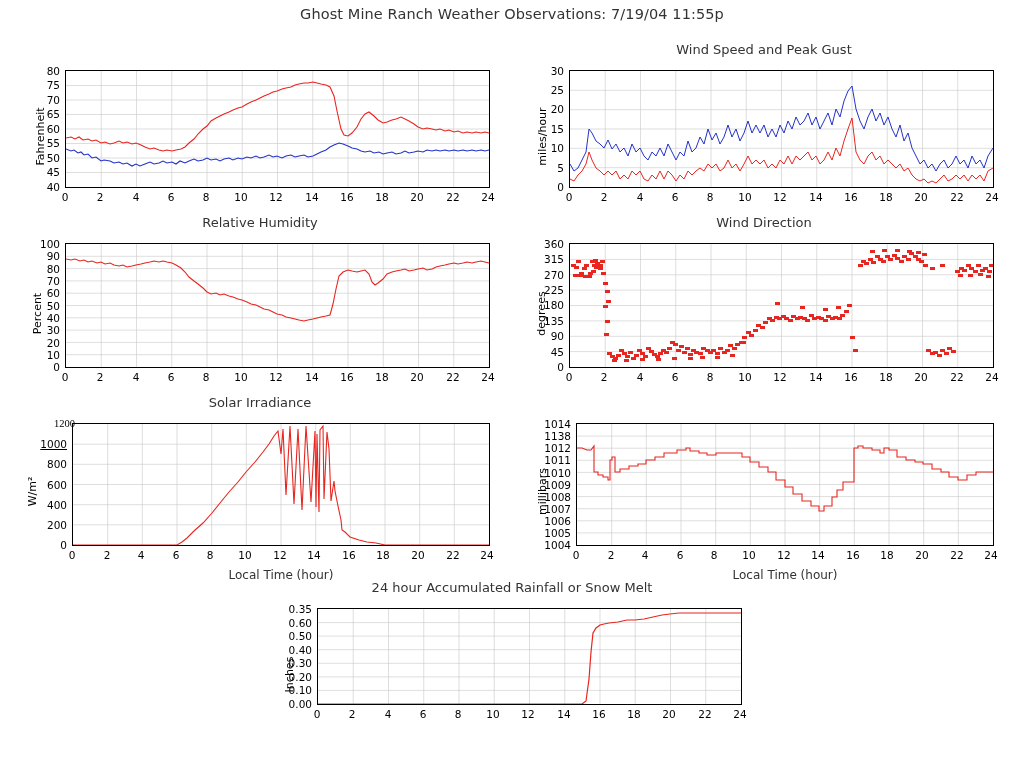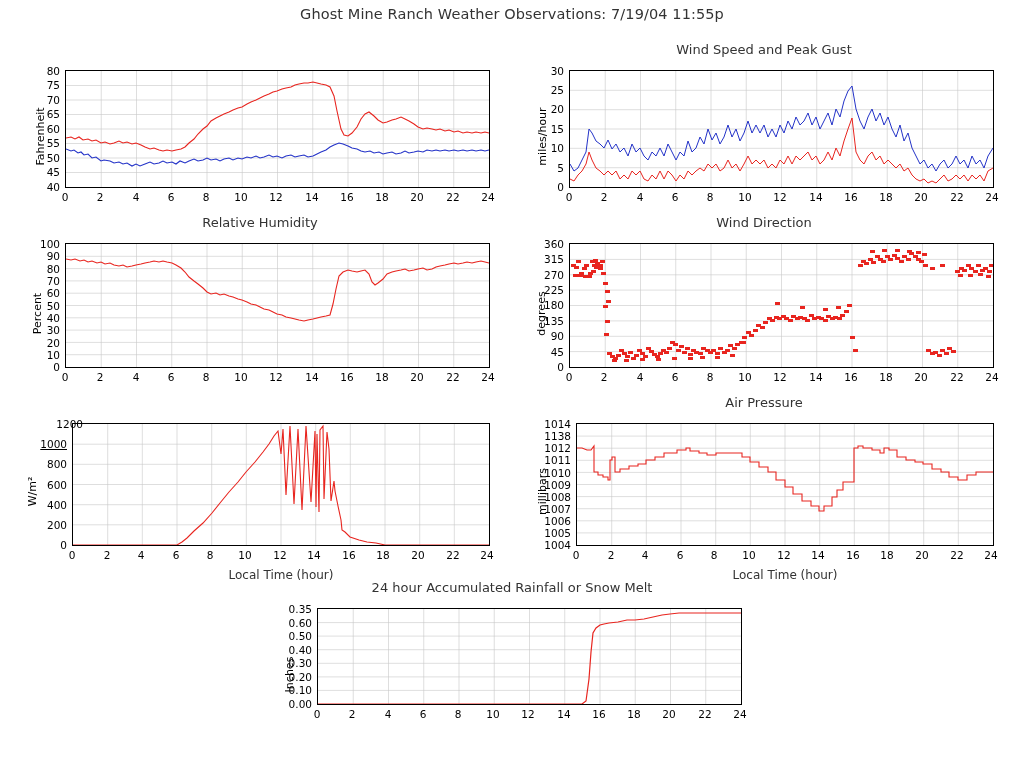--- a/index.html
+++ b/index.html
@@ -436,20 +436,21 @@
   <div class="tick-x" style="left:246px;width:20px;top:157px;">12</div>
   <div class="tick-x" style="left:282px;width:20px;top:157px;">14</div>
   <div class="tick-x" style="left:317px;width:20px;top:157px;">16</div>
   <div class="tick-x" style="left:352px;width:20px;top:157px;">18</div>
   <div class="tick-x" style="left:387px;width:20px;top:157px;">20</div>
   <div class="tick-x" style="left:423px;width:20px;top:157px;">22</div>
   <div class="tick-x" style="left:458px;width:20px;top:157px;">24</div>
 </div>
 
 <div class="panel" style="left:20px;top:395px;width:480px;height:190px;">
+  <div class="panel-title" style="top:0px;">Solar Irradiance</div>
   <div class="ylabel" style="left:-18px;top:90px;width:60px;text-align:center;">
     <span>W/m²</span>
   </div>
   <div class="plot-area" style="left:52px;top:28px;width:418px;height:123px;">
     <svg width="416" height="121" viewBox="0 0 416 121" preserveAspectRatio="none">
       <g>
         <line class="gridline" x1="0" y1="20.2" x2="416" y2="20.2"></line>
         <line class="gridline" x1="0" y1="40.3" x2="416" y2="40.3"></line>
         <line class="gridline" x1="0" y1="60.5" x2="416" y2="60.5"></line>
         <line class="gridline" x1="0" y1="80.7" x2="416" y2="80.7"></line>
@@ -462,21 +463,21 @@
         <line class="gridline" x1="208" y1="0" x2="208" y2="121"></line>
         <line class="gridline" x1="242.7" y1="0" x2="242.7" y2="121"></line>
         <line class="gridline" x1="277.3" y1="0" x2="277.3" y2="121"></line>
         <line class="gridline" x1="312" y1="0" x2="312" y2="121"></line>
         <line class="gridline" x1="346.7" y1="0" x2="346.7" y2="121"></line>
         <line class="gridline" x1="381.3" y1="0" x2="381.3" y2="121"></line>
       </g>
       <polyline fill="none" stroke="#e8251f" stroke-width="1.1" points="0,121 17,121 35,121 52,121 69,121 87,121 104,121 109,118 114,114 121,107 130,99 139,89 147,79 156,68 165,58 173,48 182,38 190,28 196,20 201,12 205,7 208,30 210,5 213,71 217,2 221,80 225,5 229,86 233,2 238,78 242,7 243,83 244,10 246,88 247,6 250,2 251,75 254,8 256,25 258,77 261,57 262,67 265,82 268,96 269,106 272,108 277,113 286,116 294,118 303,119 312,121 329,121 346,121 364,121 381,121 399,121 416,121"></polyline>
     </svg>
   </div>
-  <div class="tick-y" style="left:16px;width:47px;top:24px;">1200</div>
+  <div class="tick-y" style="left:8px;width:47px;top:24px;font-family:Liberation Serif, serif;">1200</div>
   <div class="tick-y" style="left:0px;width:47px;top:44px;text-decoration:underline;">1000</div>
   <div class="tick-y" style="left:0px;width:47px;top:64px;">800</div>
   <div class="tick-y" style="left:0px;width:47px;top:85px;">600</div>
   <div class="tick-y" style="left:0px;width:47px;top:105px;">400</div>
   <div class="tick-y" style="left:0px;width:47px;top:125px;">200</div>
   <div class="tick-y" style="left:0px;width:47px;top:145px;">0</div>
 
   <div class="tick-x" style="left:42px;width:20px;top:155px;">0</div>
   <div class="tick-x" style="left:77px;width:20px;top:155px;">2</div>
   <div class="tick-x" style="left:111px;width:20px;top:155px;">4</div>
@@ -488,21 +489,20 @@
   <div class="tick-x" style="left:319px;width:20px;top:155px;">16</div>
   <div class="tick-x" style="left:353px;width:20px;top:155px;">18</div>
   <div class="tick-x" style="left:388px;width:20px;top:155px;">20</div>
   <div class="tick-x" style="left:423px;width:20px;top:155px;">22</div>
   <div class="tick-x" style="left:457px;width:20px;top:155px;">24</div>
 
   <div class="xlabel" style="left:52px;width:418px;top:173px;">Local Time (hour)</div>
 </div>
 
 <div class="panel" style="left:524px;top:395px;width:480px;height:190px;">
-  <div class="panel-title" style="top:0px;">Air Pressure</div>
   <div class="ylabel" style="left:-12px;top:90px;width:60px;text-align:center;">
     <span>millibars</span>
   </div>
   <div class="plot-area" style="left:52px;top:28px;width:418px;height:123px;">
     <svg width="416" height="121" viewBox="0 0 416 121" preserveAspectRatio="none">
       <g>
         <line class="gridline" x1="0" y1="12.1" x2="416" y2="12.1"></line>
         <line class="gridline" x1="0" y1="24.2" x2="416" y2="24.2"></line>
         <line class="gridline" x1="0" y1="36.3" x2="416" y2="36.3"></line>
         <line class="gridline" x1="0" y1="48.4" x2="416" y2="48.4"></line>

